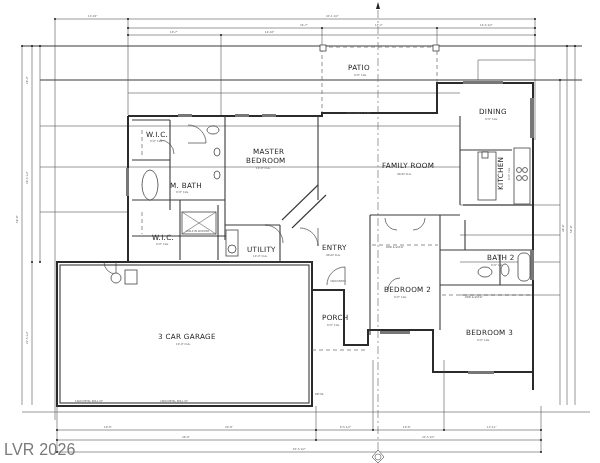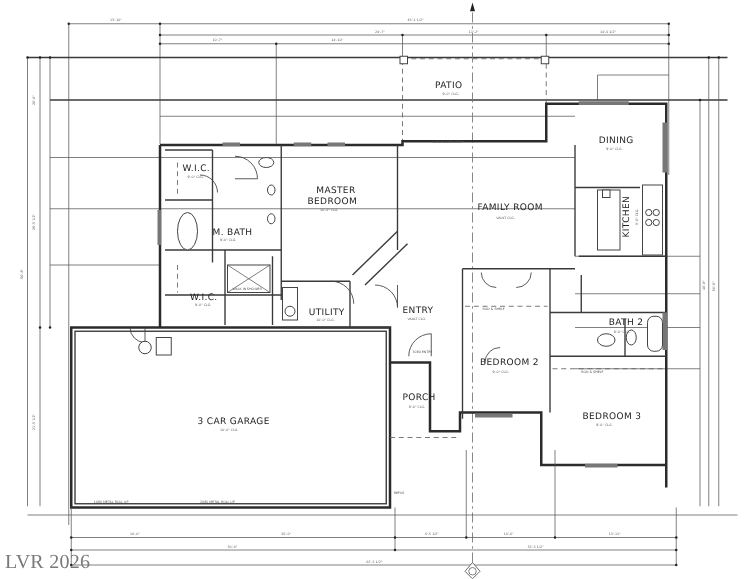--- a/index.html
+++ b/index.html
@@ -9,21 +9,21 @@
   .wall-thin { stroke: #3a3a3a; stroke-width: 1.1; fill: none; }
   .dim { stroke: #555; stroke-width: 0.6; fill: none; }
   .dash { stroke: #666; stroke-width: 0.7; fill: none; stroke-dasharray: 4 3; }
   .center-line { stroke: #777; stroke-width: 0.7; fill: none; stroke-dasharray: 8 3 2 3; }
   .win { fill: #777; stroke: none; }
   .fixture { stroke: #444; stroke-width: 0.8; fill: #fff; }
   .tick { fill: #222; }
   .room-label { font-family: "DejaVu Sans", sans-serif; font-size: 7.2px; fill: #222; letter-spacing: 0.3px; }
   .room-sub { font-family: "DejaVu Sans", sans-serif; font-size: 2.6px; fill: #555; }
   .dim-text { font-family: "DejaVu Sans", sans-serif; font-size: 2.6px; fill: #555; }
-  .watermark { position: absolute; left: 4px; top: 441px; font-family: Liberation Serif, serif; font-size: 16px; color: #7a7a7a; letter-spacing: 0.2px; }
+  .watermark { position: absolute; left: 4px; top: 441px; font-family: Liberation Sans, sans-serif; font-size: 16px; color: #7a7a7a; letter-spacing: 0.2px; }
   .door-arc { stroke: #444; stroke-width: 0.7; fill: none; }
 </style>
 </head>
 <body>
 
 <svg id="plan" viewBox="0 0 600 463" xmlns="http://www.w3.org/2000/svg">
 
   <g>
     <line class="dim" x1="55" y1="19" x2="535" y2="19"></line>
     <line class="dim" x1="128" y1="28" x2="535" y2="28"></line>

